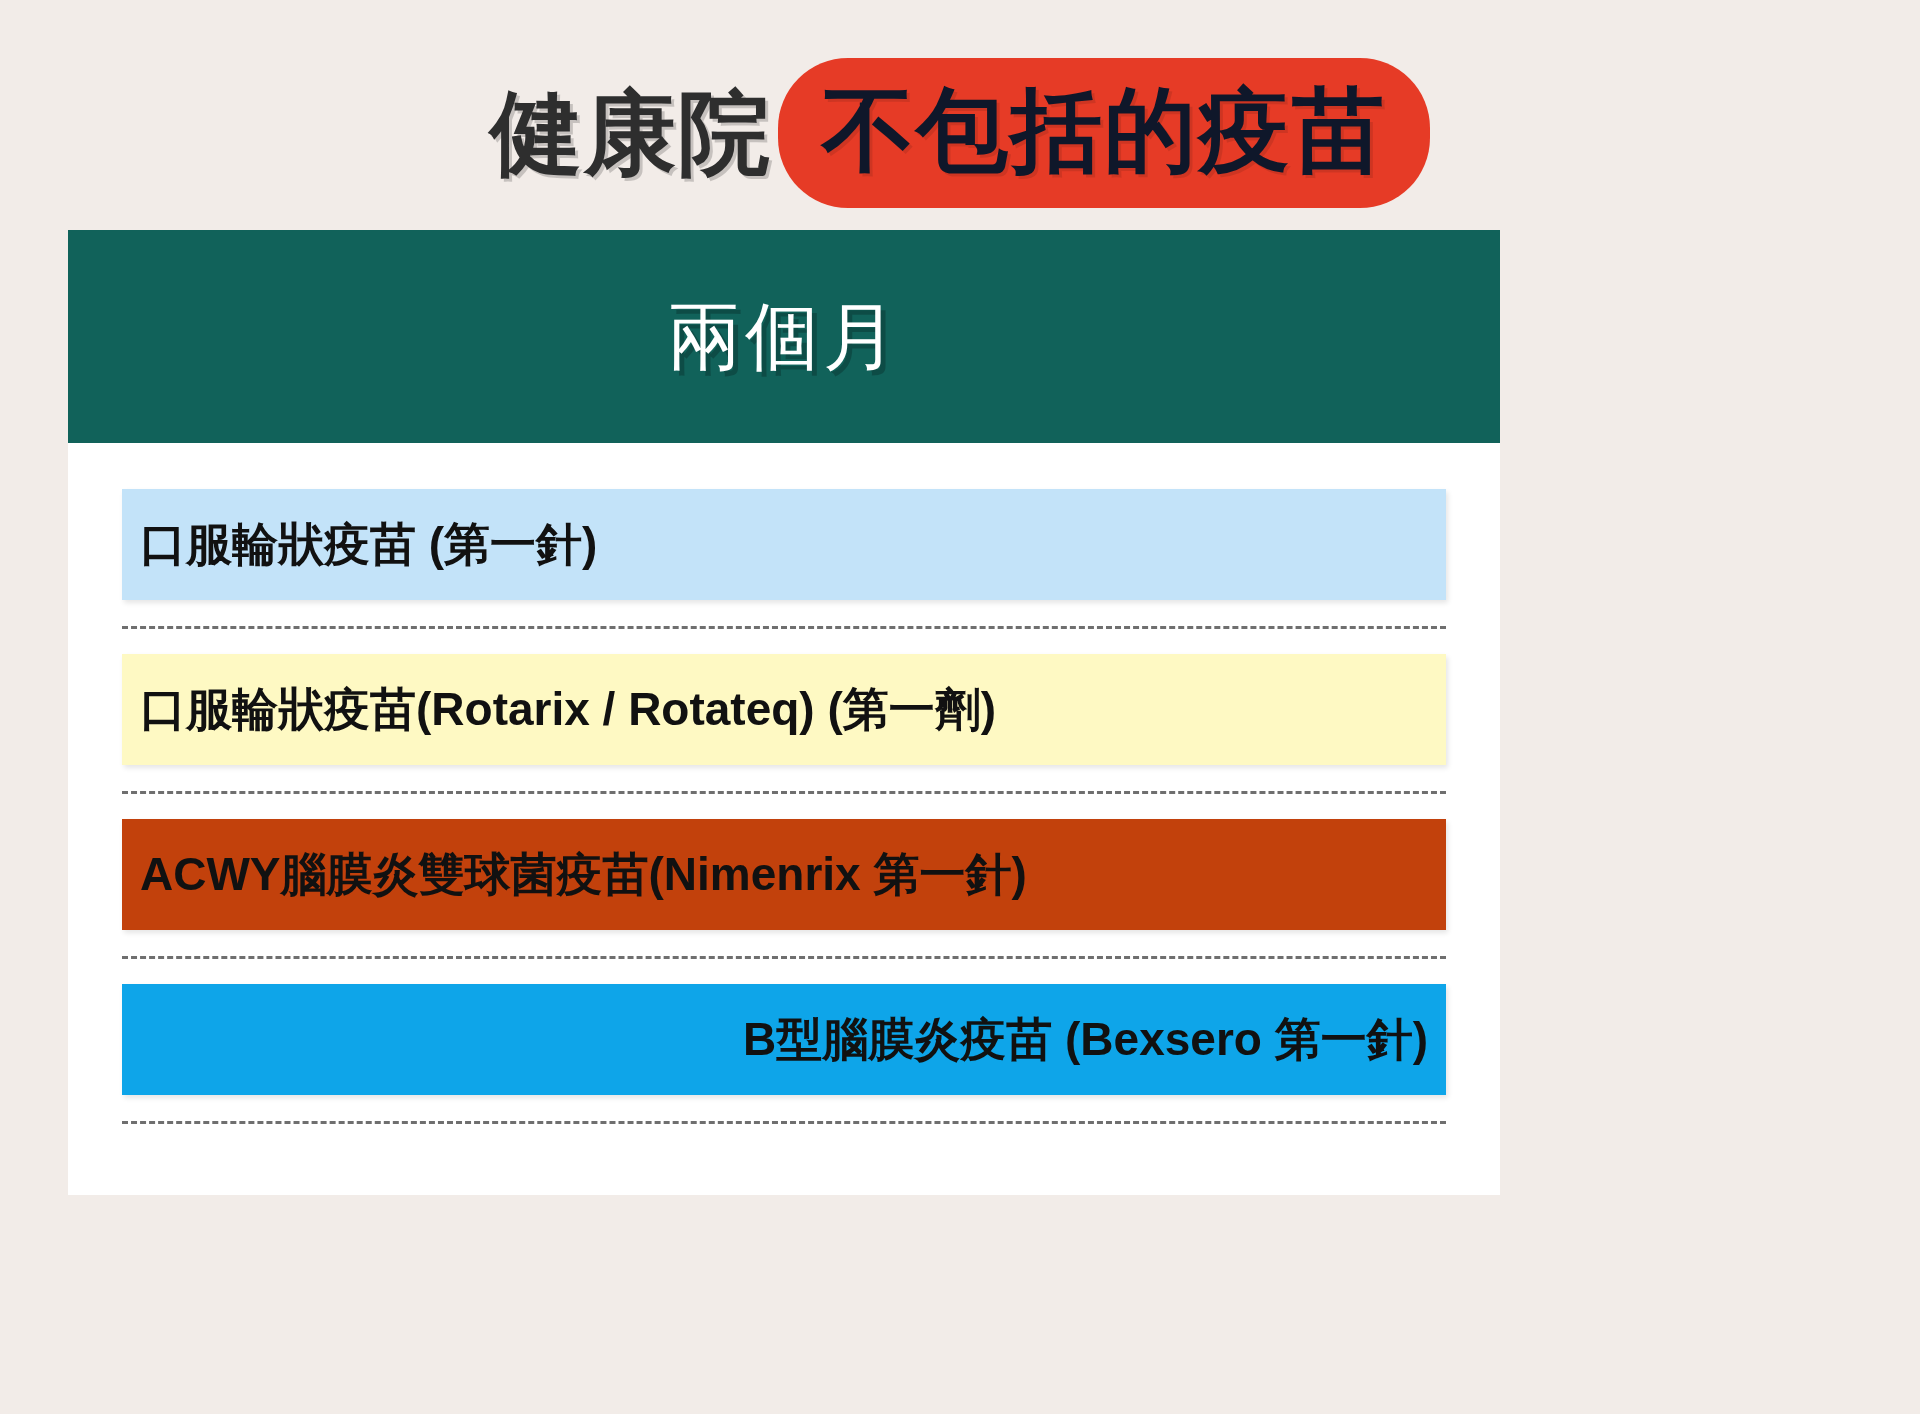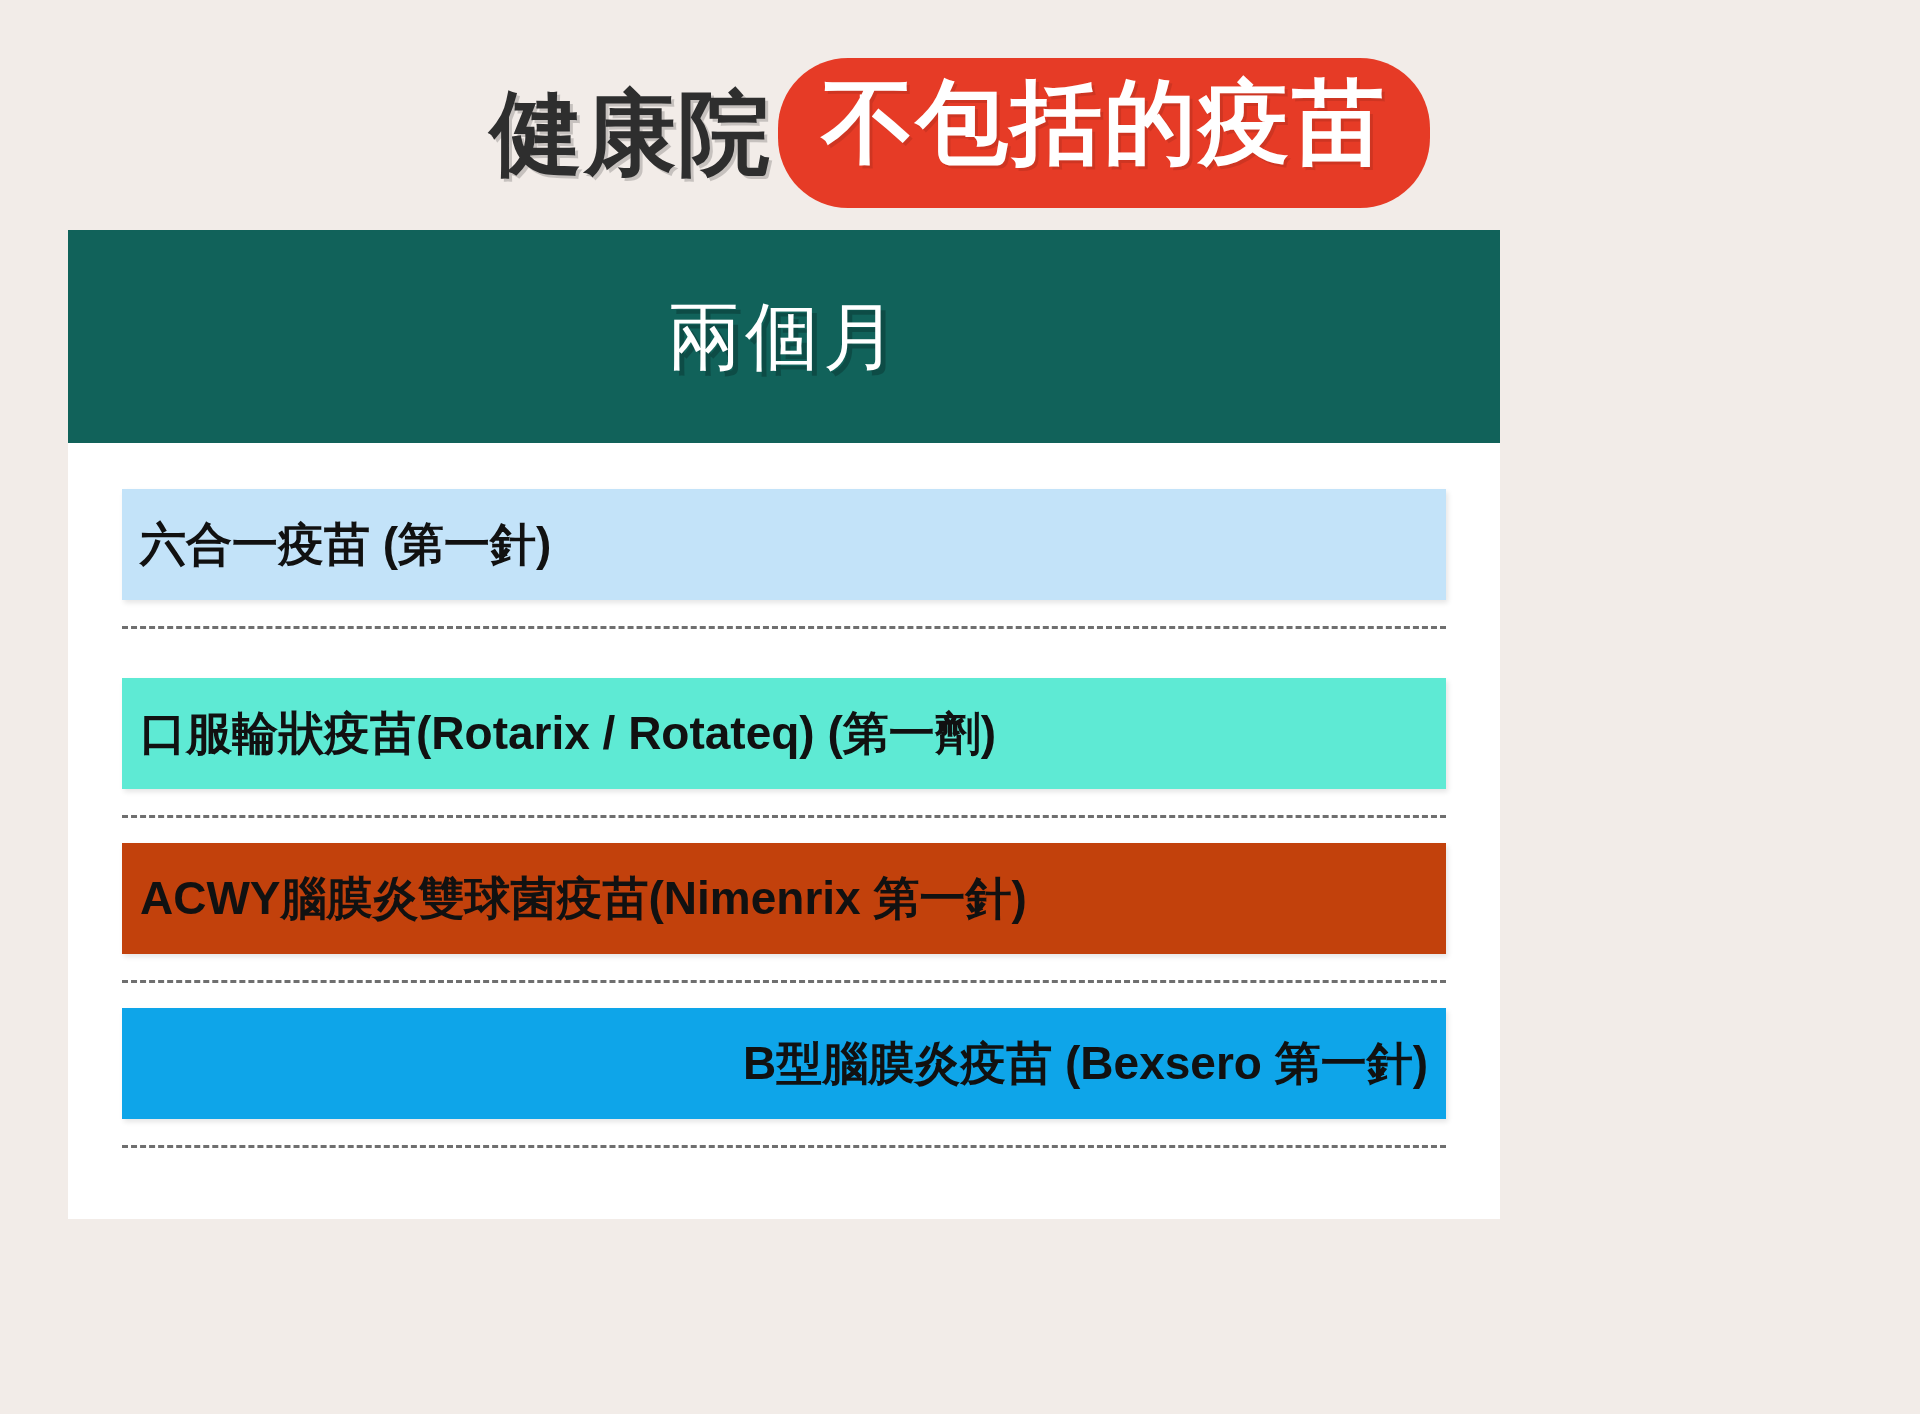--- a/index.html
+++ b/index.html
@@ -82,39 +82,39 @@
     border-top:3px dashed #6f6f6f;
   }
 </style>
 </head>
 <body style="background: rgb(242, 236, 232);">
 
 <div class="canvas">
 
   <div class="title-row">
     <span class="title-black" style="color: rgb(46, 46, 46);">健康院</span>
-    <span class="title-pill" style="background: rgb(230, 59, 38); color: #ffffff; font-family: Liberation Mono, monospace;">不包括的疫苗</span>
+    <span class="title-pill" style="background: rgb(230, 59, 38); color: #0f172a;">不包括的疫苗</span>
   </div>
 
   <div class="card">
 
     <div class="card-header" style="background: rgb(17, 98, 90);">
       <span class="card-header-text" style="color: rgb(255, 255, 255);">兩個月</span>
     </div>
 
     <div class="card-body" style="background: rgb(255, 255, 255);">
 
       <div class="row" id="r0" style="background: rgb(195, 227, 249);">
-        <span class="row-text">六合一疫苗 (第一針)</span>
+        <span class="row-text">口服輪狀疫苗 (第一針)</span>
       </div>
       <div class="divider">
           <i style="border-top-color: rgb(111, 111, 111); border-top-style: dashed;"></i>
         </div>
 
-      <div class="row" id="r1" style="background: #5eead4; margin-top: 24px;">
+      <div class="row" id="r1" style="background: #fef9c3;">
         <span class="row-text">口服輪狀疫苗(Rotarix / Rotateq) (第一劑)</span>
       </div>
       <div class="divider">
           <i style="border-top-color: rgb(111, 111, 111); border-top-style: dashed;"></i>
         </div>
 
       <div class="row" id="r2" style="background: #c2410c;">
         <span class="row-text">ACWY腦膜炎雙球菌疫苗(Nimenrix 第一針)</span>
       </div>
       <div class="divider">

